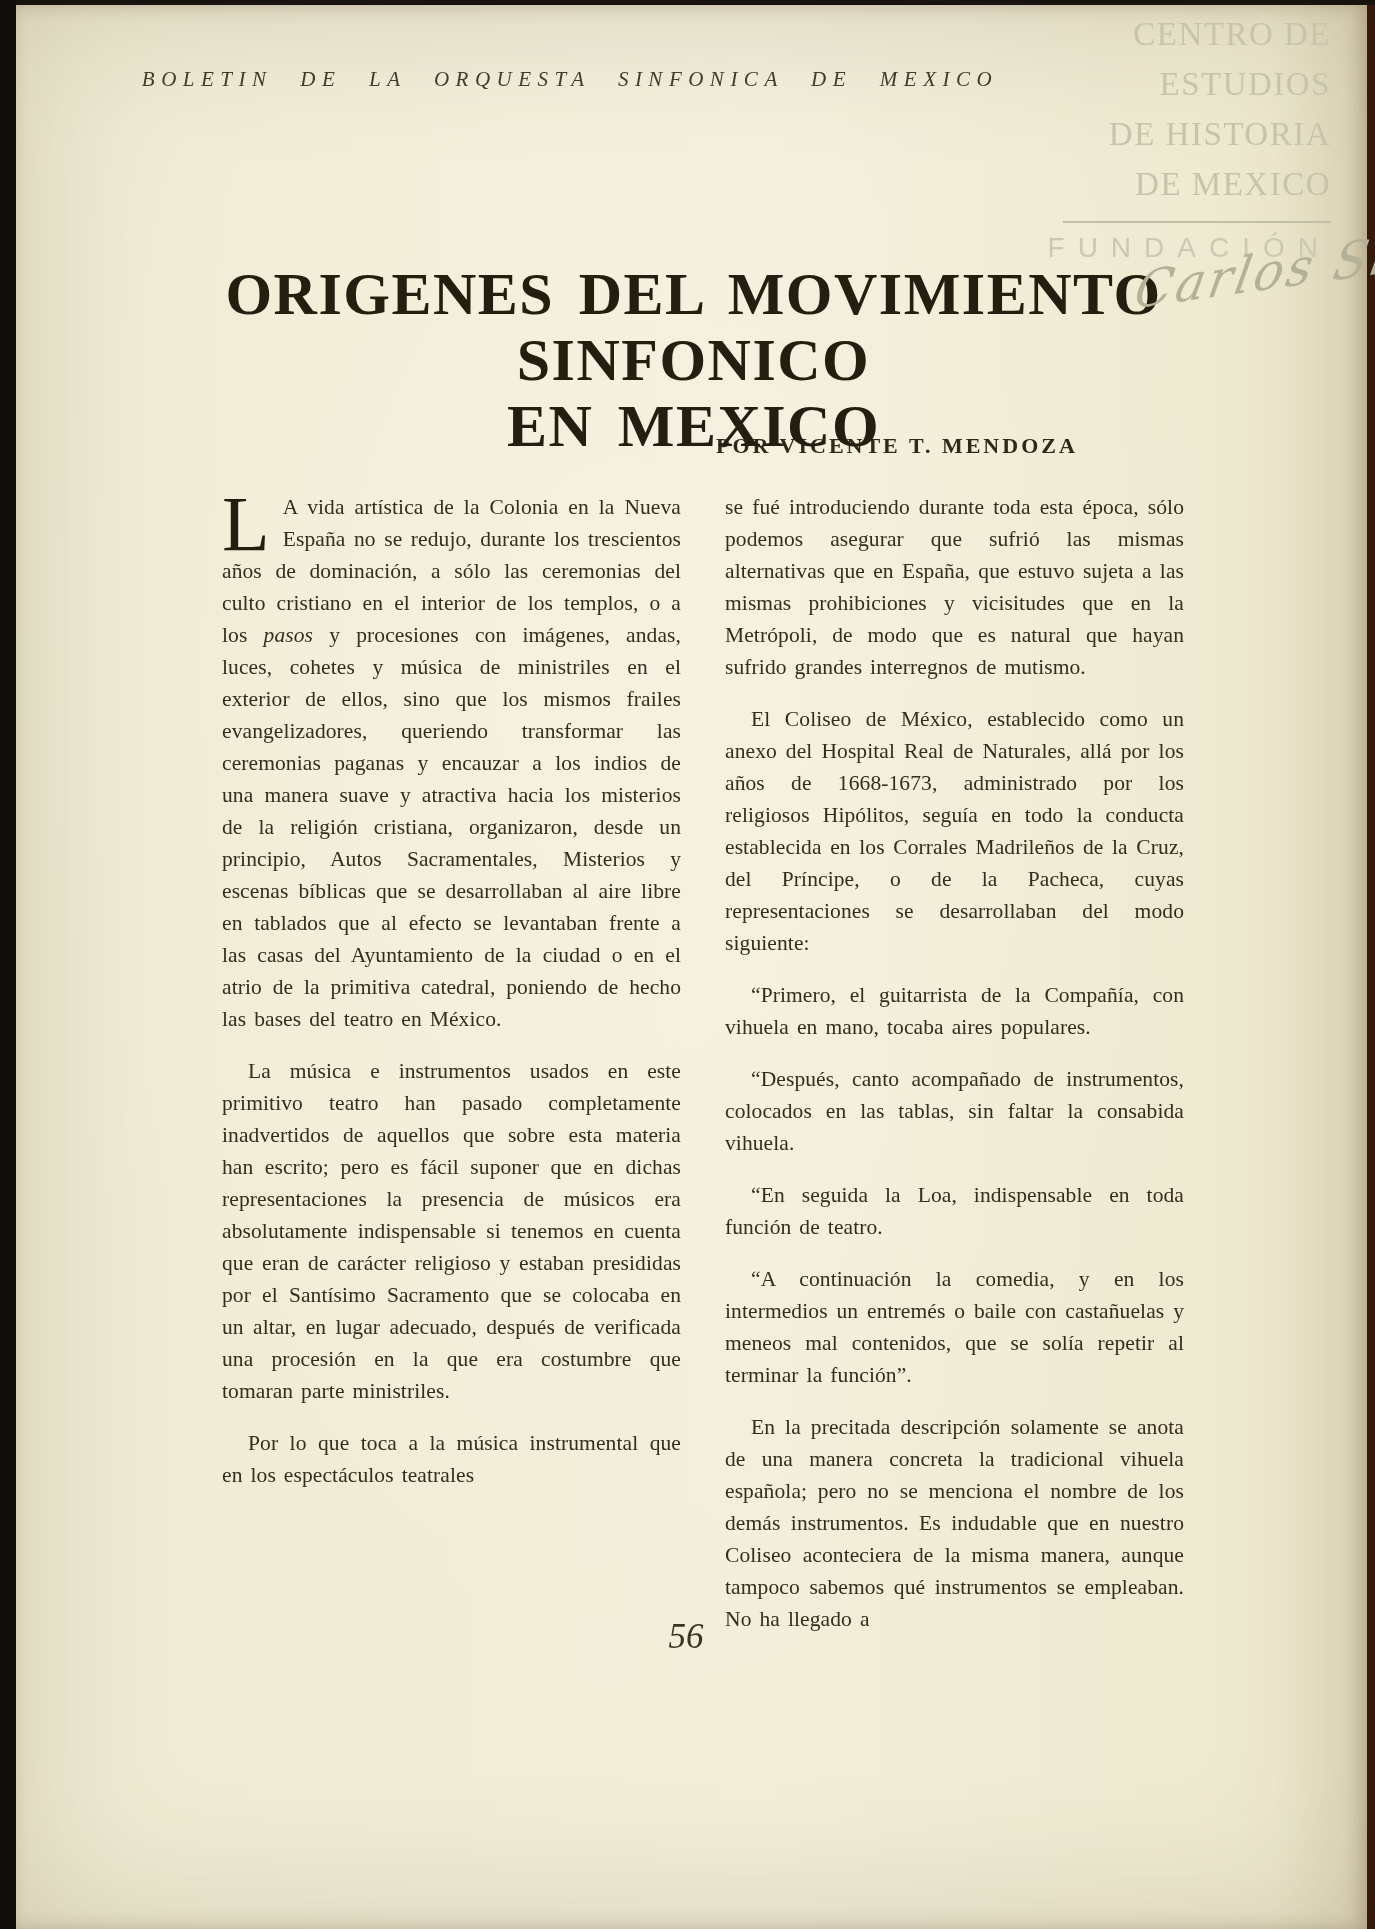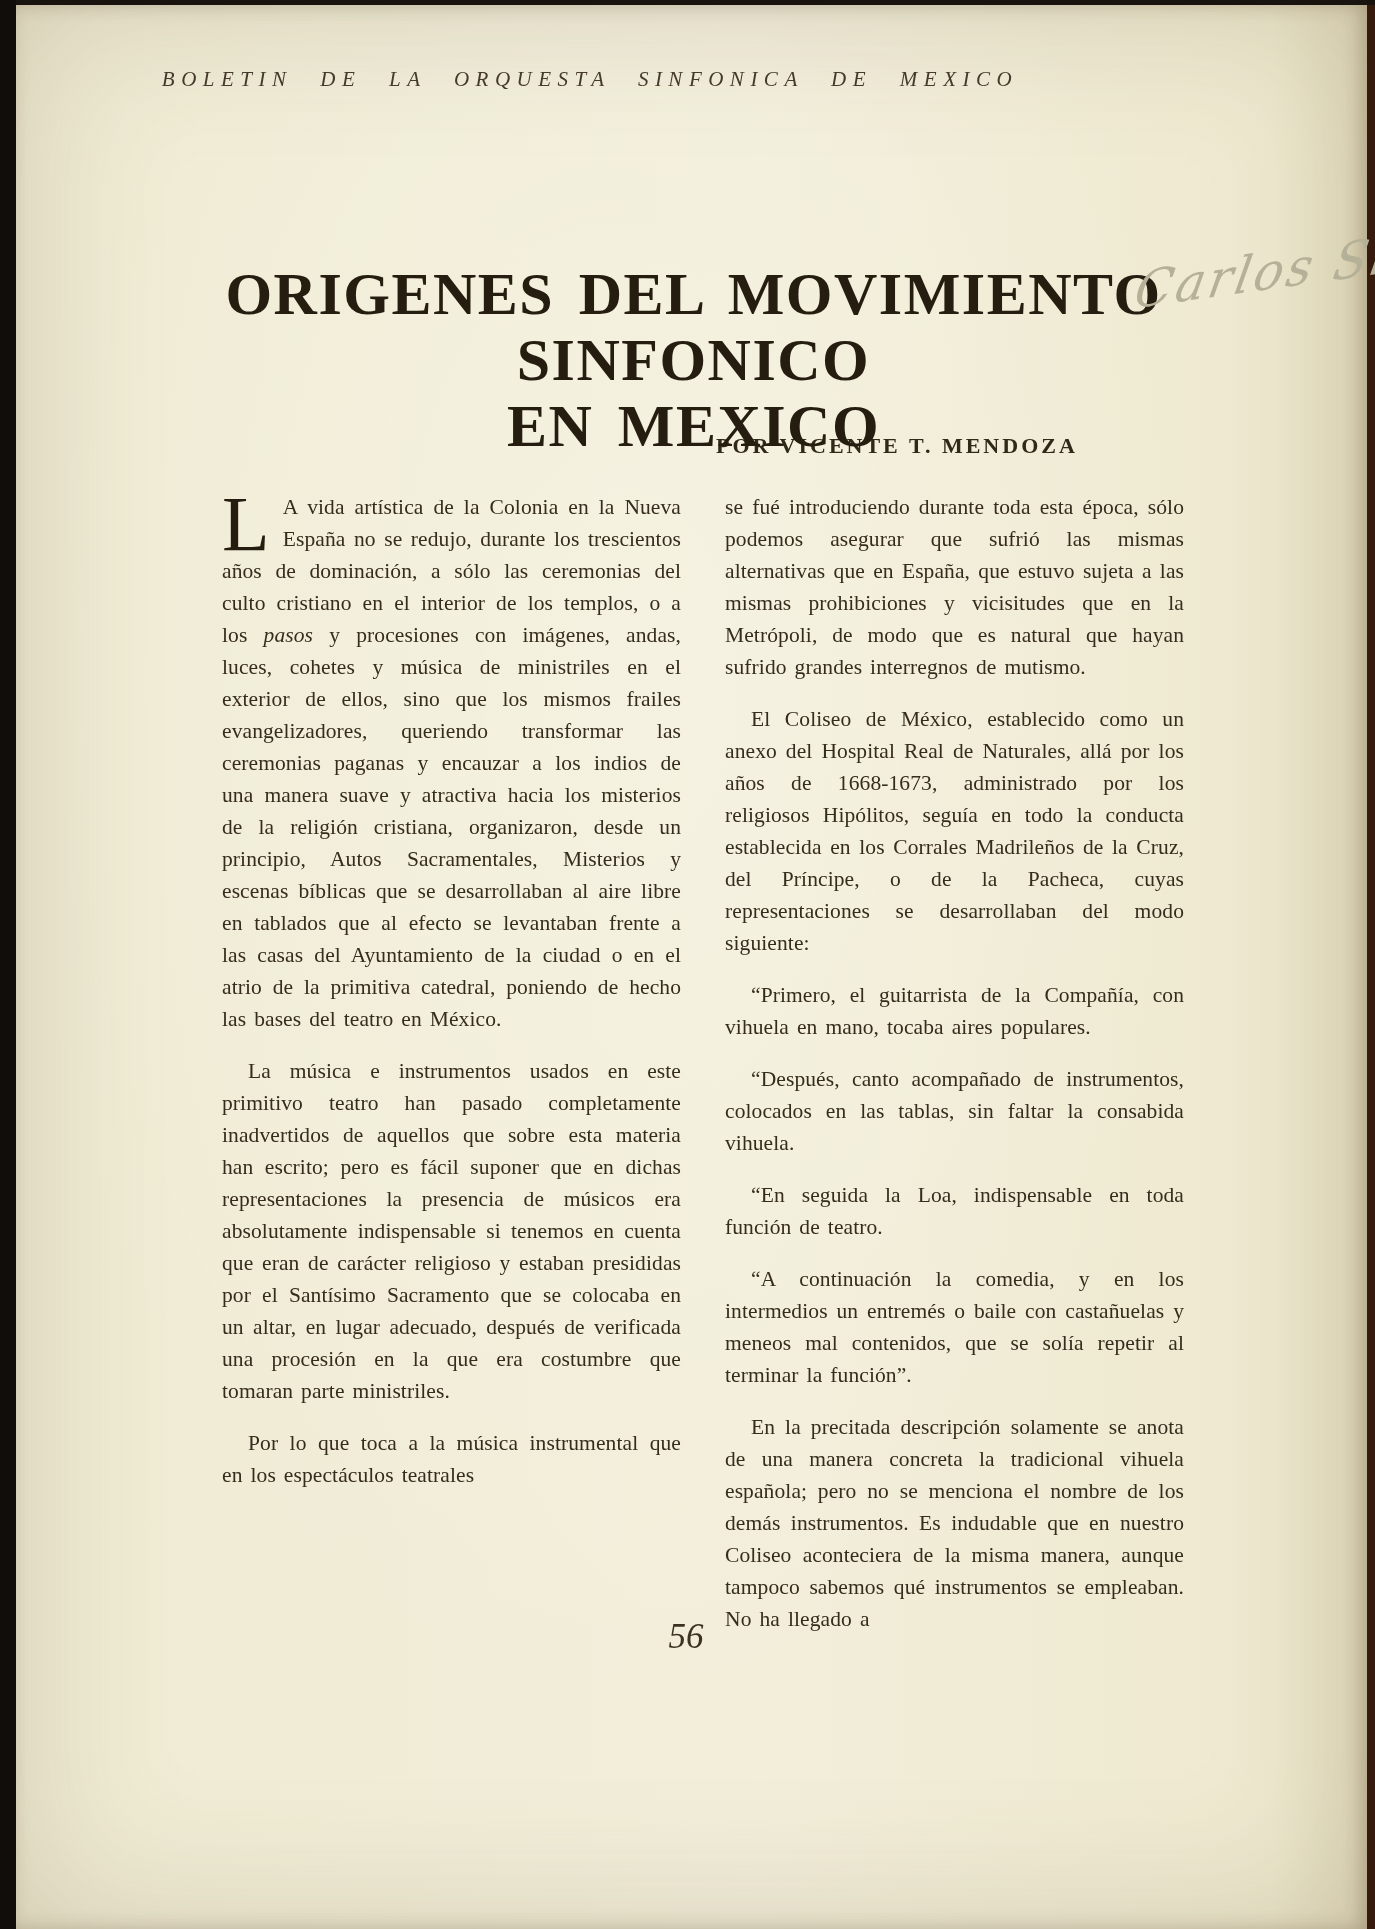--- a/index.html
+++ b/index.html
@@ -14,21 +14,21 @@
   .edge-top{position:absolute;left:0;top:0;width:100%;height:5px;background:#191310;}
   .paper{
     position:absolute;left:16px;top:5px;right:8px;bottom:0;
     background:
       radial-gradient(ellipse at 45% 35%, rgba(255,255,250,.25), rgba(0,0,0,0) 60%),
       linear-gradient(90deg,#efebd3 0%,#f2eeda 55%,#eee9cf 93%,#e4ddbf 100%);
     background-color:#f1edd8;
     box-shadow:inset 0 0 150px rgba(104,86,50,.22), inset -6px 0 18px rgba(70,45,20,.25);
   }
   .running-header{
-    position:absolute;top:62px;left:124px;width:900px;
+    position:absolute;top:62px;left:104px;width:900px;
     text-align:center;font-style:italic;
     font-size:21px;letter-spacing:6.5px;word-spacing:16px;
     color:#443a2b;
     font-family:Liberation Serif, serif;
   }
   .watermark{
     position:absolute;top:4px;right:36px;width:420px;
     text-align:right;color:#c8c4ac;
     font-size:33px;letter-spacing:1.5px;line-height:50px;
   }
@@ -90,20 +90,28 @@
 <body>
 
 <div class="scan">
   <div class="edge-top"></div>
   <div class="edge-left"></div>
 
   <div class="paper">
 
     <div class="running-header">BOLETIN DE LA ORQUESTA SINFONICA DE MEXICO</div>
 
+    <div class="watermark">
+      <div>CENTRO DE</div>
+      <div>ESTUDIOS</div>
+      <div>DE HISTORIA</div>
+      <div>DE MEXICO</div>
+      <hr class="wm-rule">
+      <div class="wm-foundation">FUNDACIÓN</div>
+    </div>
 
     <div class="signature">Carlos Slim</div>
 
     <div class="title">
       <div>ORIGENES DEL MOVIMIENTO SINFONICO</div>
       <div>EN MEXICO</div>
     </div>
 
 
     <div class="byline">POR VICENTE T. MENDOZA</div>

